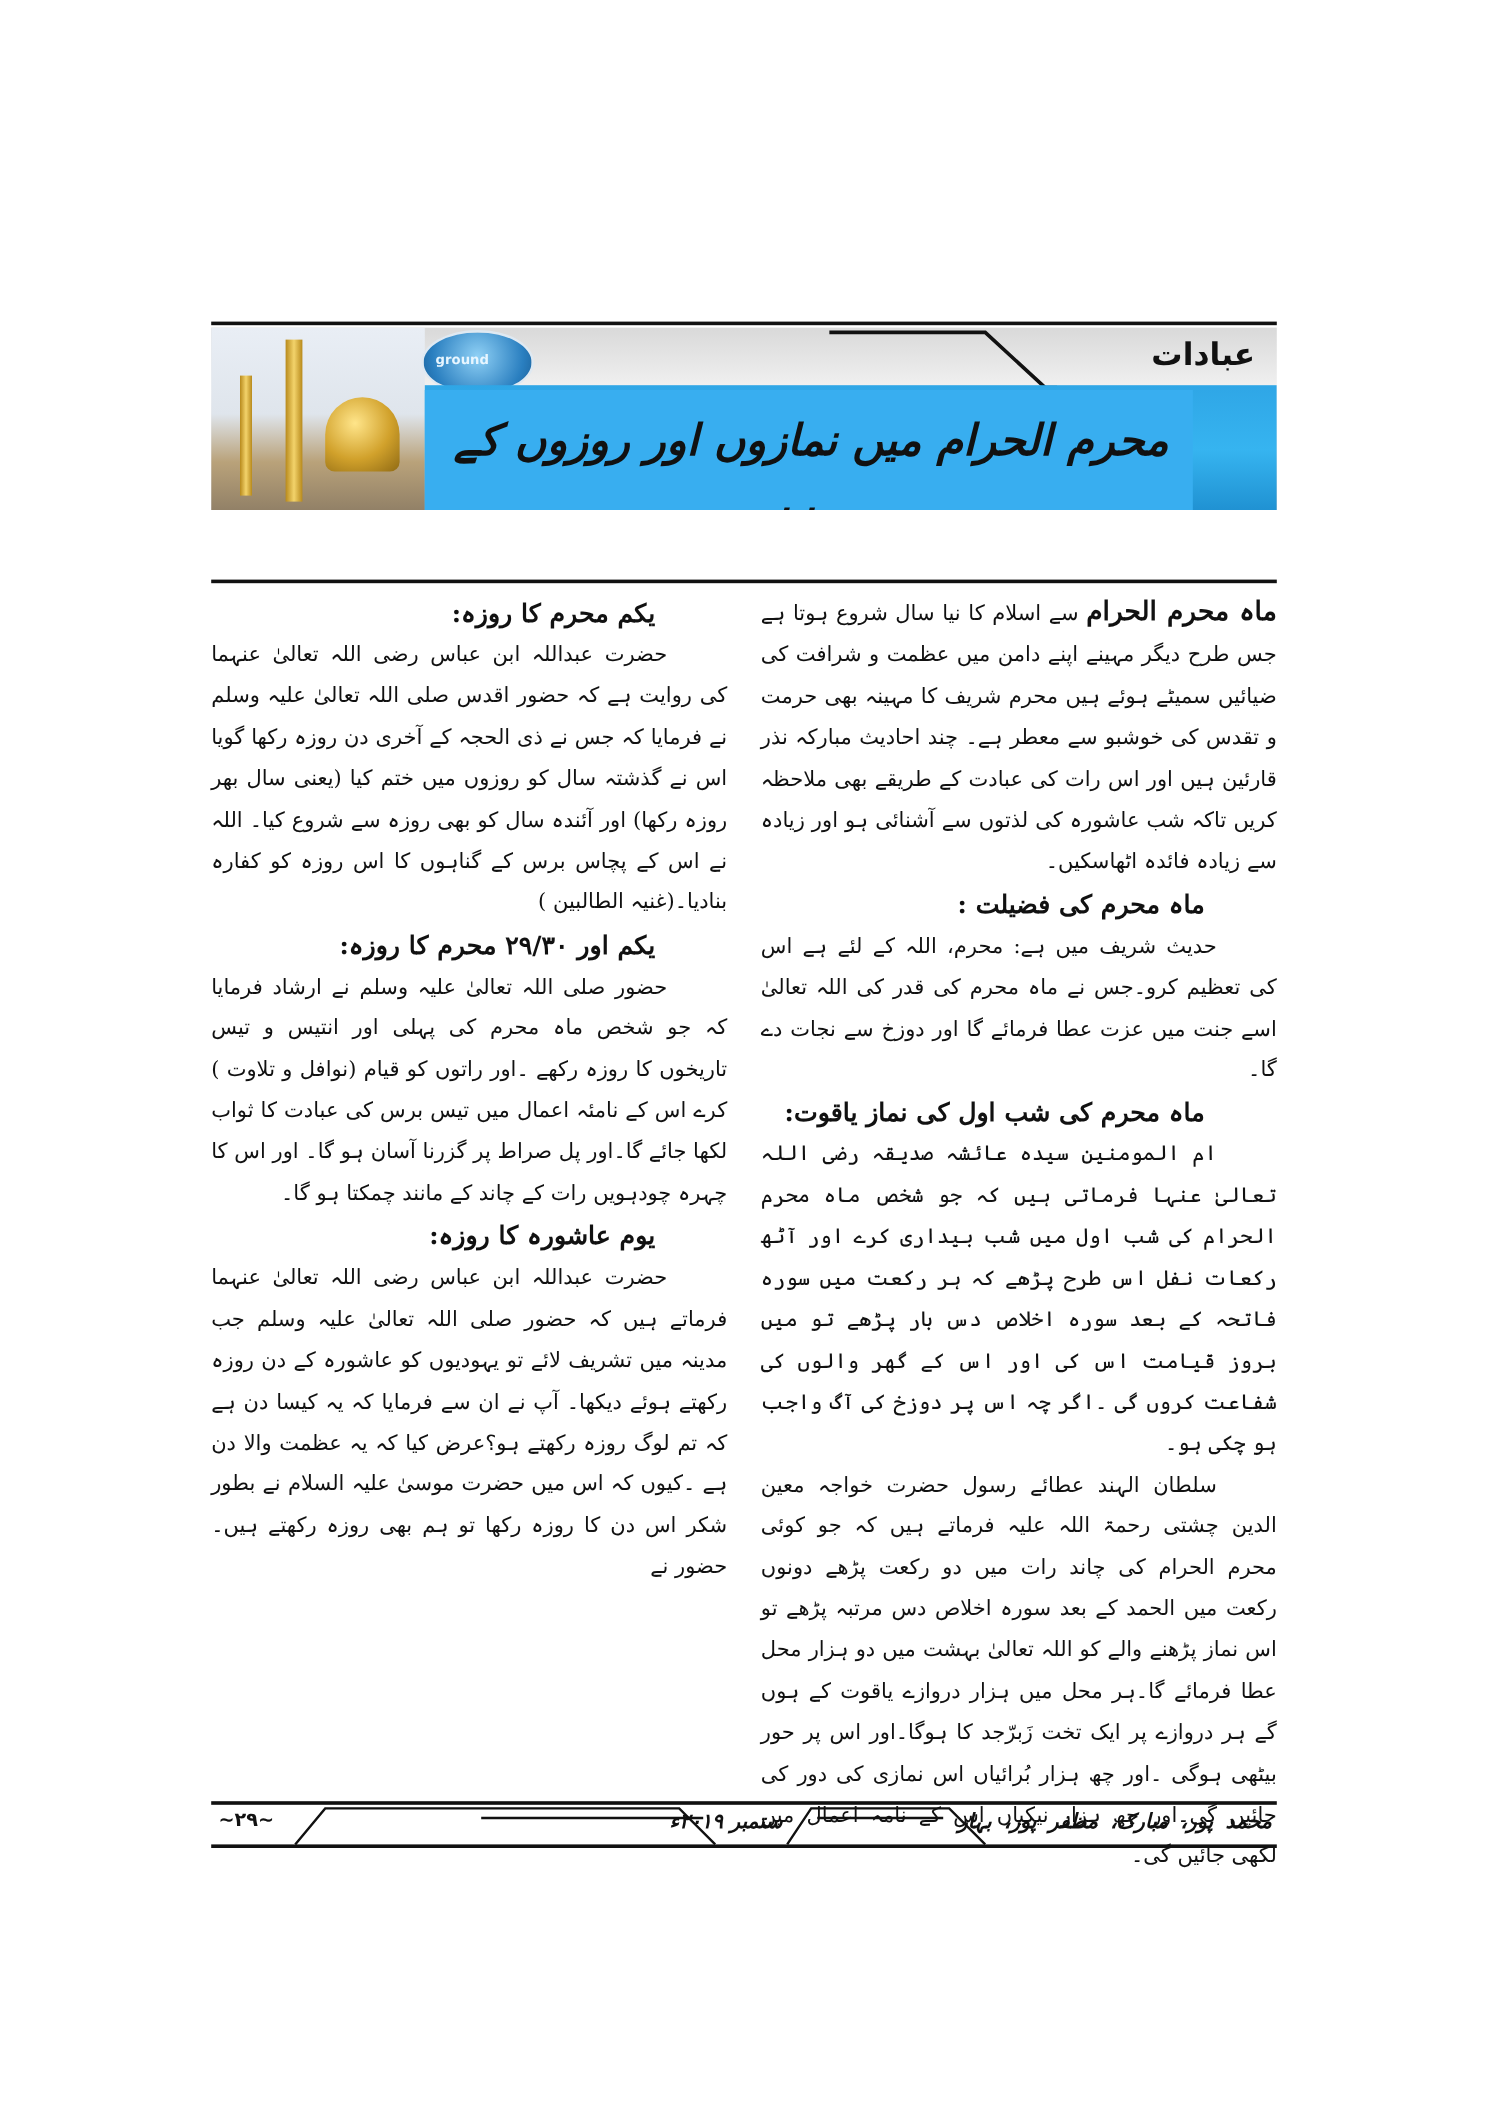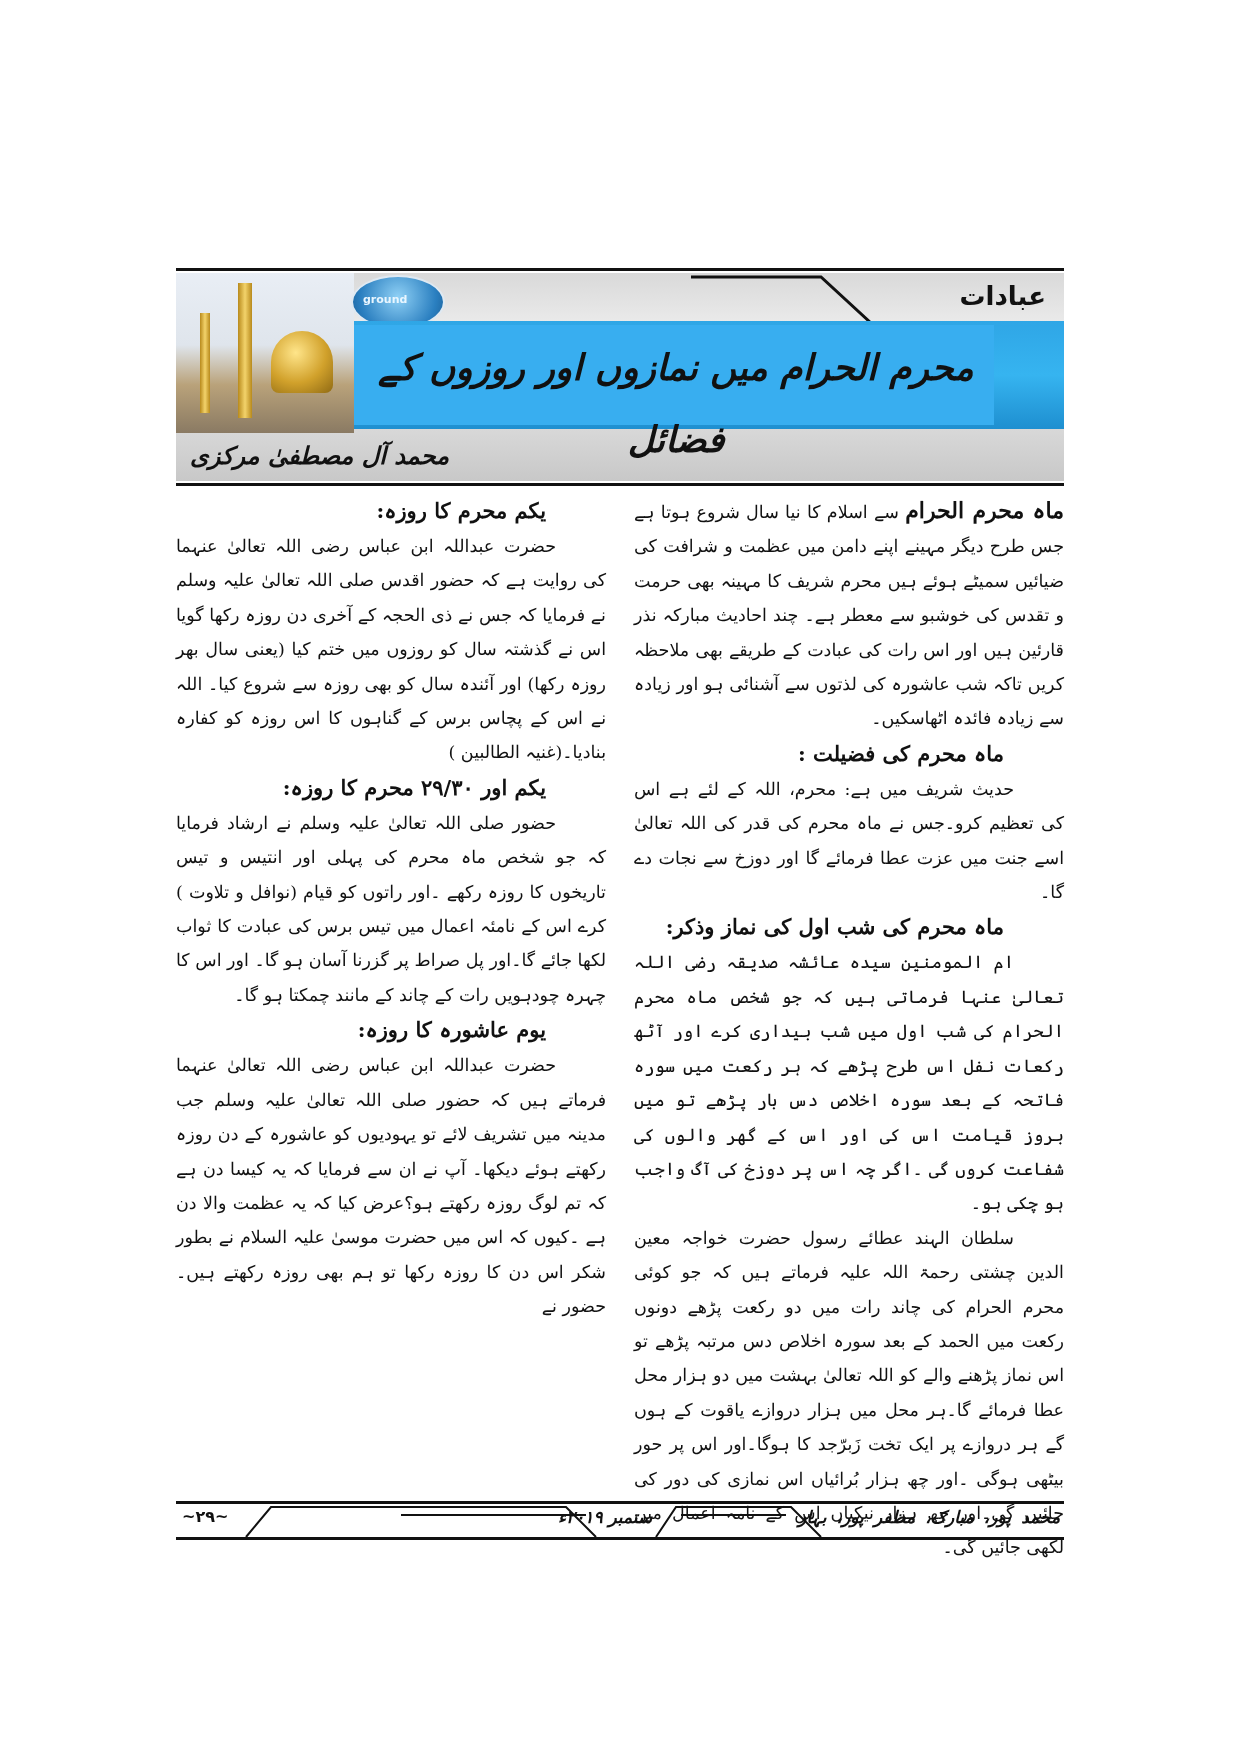--- a/index.html
+++ b/index.html
@@ -1,19 +1,19 @@
 <!DOCTYPE html>
 <html><head>
 <meta charset="utf-8">
 <style>
   html,body{margin:0;padding:0;background:#fff;}
   body{width:1240px;height:1754px;position:relative;overflow:hidden;font-family:"DejaVu Sans",sans-serif;color:#111;}
   .page{position:absolute;left:176px;top:268px;width:888px;}
   .topline{position:absolute;left:0;top:0;width:888px;height:3px;background:#111;}
-  .banner{position:absolute;left:0;top:5px;width:888px;height:208px;background:linear-gradient(180deg,#d9d9d9 0%,#f2f2f2 35%,#c8c8c8 100%);overflow:hidden;}
+  .banner{position:absolute;left:0;top:5px;width:888px;height:152px;background:linear-gradient(180deg,#d9d9d9 0%,#f2f2f2 35%,#c8c8c8 100%);overflow:hidden;}
   .photo{position:absolute;left:0;top:0;width:178px;height:160px;background:linear-gradient(180deg,#e9eef5 0%,#dfe5ec 45%,#b9a27a 70%,#8a7a63 100%);}
   .minaret{position:absolute;background:linear-gradient(90deg,#b88a1c,#f3d36b,#b88a1c);}
   .dome{position:absolute;left:95px;top:58px;width:62px;height:62px;border-radius:50% 50% 8px 8px;background:radial-gradient(circle at 40% 35%,#ffe58a,#d1a12b 55%,#8f6a14);}
   .blueband{position:absolute;left:178px;top:48px;width:710px;height:108px;background:linear-gradient(180deg,#2fa6e6 0%,#36b4f0 50%,#1e8fd0 100%);}
   .blueband .inner{position:absolute;left:0;top:4px;width:640px;height:100px;background:#38aef0;}
   .orb{position:absolute;left:175px;top:2px;width:90px;height:50px;border-radius:50%;background:radial-gradient(circle at 50% 40%,#8fd0f5,#2a7fc0 70%,#1a5e96);border:2px solid #dfe9f2;}
   .orb span{position:absolute;left:10px;top:16px;font-size:11px;color:#e8f6ff;font-weight:bold;}
   .diag{position:absolute;left:515px;top:0;width:190px;height:52px;}
   .section-tag{position:absolute;right:18px;top:8px;font-size:26px;font-weight:bold;direction:rtl;color:#111;}
   .title{position:absolute;left:200px;top:58px;width:600px;text-align:center;direction:rtl;font-size:36px;font-weight:bold;font-style:italic;color:#111;font-family:"DejaVu Serif",serif;line-height:72px;}
@@ -60,21 +60,21 @@
     <div class="title">محرم الحرام میں نمازوں اور روزوں کے فضائل</div>
     <div class="author">محمد آل مصطفیٰ مرکزی</div>
   </div>
   <div class="bannerline"></div>
 
   <div class="cols">
     <div class="col right">
       <p><span class="lead">ماہ محرم الحرام</span> <span>سے اسلام کا نیا سال شروع ہوتا ہے جس طرح دیگر مہینے اپنے دامن میں عظمت و شرافت کی ضیائیں سمیٹے ہوئے ہیں محرم شریف کا مہینہ بھی حرمت و تقدس کی خوشبو سے معطر ہے۔ چند احادیث مبارکہ نذر قارئین ہیں اور اس رات کی عبادت کے طریقے بھی ملاحظہ کریں تاکہ شب عاشورہ کی لذتوں سے آشنائی ہو اور زیادہ سے زیادہ فائدہ اٹھاسکیں۔</span></p>
       <h3>ماہ محرم کی فضیلت :</h3>
       <p class="ind">حدیث شریف میں ہے: محرم، اللہ کے لئے ہے اس کی تعظیم کرو۔جس نے ماہ محرم کی قدر کی اللہ تعالیٰ اسے جنت میں عزت عطا فرمائے گا اور دوزخ سے نجات دے گا۔</p>
-      <h3>ماہ محرم کی شب اول کی نماز وذکر:</h3>
+      <h3>ماہ محرم کی شب اول کی نماز یاقوت:</h3>
       <p class="ind">ام المومنین سیدہ عائشہ صدیقہ رضی اللہ تعالیٰ عنہا فرماتی ہیں کہ جو شخص ماہ محرم الحرام کی شب اول میں شب بیداری کرے اور آٹھ رکعات نفل اس طرح پڑھے کہ ہر رکعت میں سورہ فاتحہ کے بعد سورہ اخلاص دس بار پڑھے تو میں بروز قیامت اس کی اور اس کے گھر والوں کی شفاعت کروں گی ۔اگر چہ اس پر دوزخ کی آگ واجب ہو چکی ہو۔</p>
       <p class="ind">سلطان الہند عطائے رسول حضرت خواجہ معین الدین چشتی رحمۃ اللہ علیہ فرماتے ہیں کہ جو کوئی محرم الحرام کی چاند رات میں دو رکعت پڑھے دونوں رکعت میں الحمد کے بعد سورہ اخلاص دس مرتبہ پڑھے تو اس نماز پڑھنے والے کو اللہ تعالیٰ بہشت میں دو ہزار محل عطا فرمائے گا۔ہر محل میں ہزار دروازے یاقوت کے ہوں گے ہر دروازے پر ایک تخت زَبرّجد کا ہوگا۔اور اس پر حور بیٹھی ہوگی ۔اور چھ ہزار بُرائیاں اس نمازی کی دور کی جائیں گی۔اور چھ ہزار نیکیاں اس کے نامہ اعمال میں لکھی جائیں گی۔</p>
     </div>
 
     <div class="col left">
       <h3>یکم محرم کا روزہ:</h3>
       <p class="ind">حضرت عبداللہ ابن عباس رضی اللہ تعالیٰ عنہما کی روایت ہے کہ حضور اقدس صلی اللہ تعالیٰ علیہ وسلم نے فرمایا کہ جس نے ذی الحجہ کے آخری دن روزہ رکھا گویا اس نے گذشتہ سال کو روزوں میں ختم کیا (یعنی سال بھر روزہ رکھا) اور آئندہ سال کو بھی روزہ سے شروع کیا۔ اللہ نے اس کے پچاس برس کے گناہوں کا اس روزہ کو کفارہ بنادیا۔(غنیہ الطالبین )</p>
       <h3>یکم اور ۲۹/۳۰ محرم کا روزہ:</h3>
       <p class="ind">حضور صلی اللہ تعالیٰ علیہ وسلم نے ارشاد فرمایا کہ جو شخص ماہ محرم کی پہلی اور انتیس و تیس تاریخوں کا روزہ رکھے ۔اور راتوں کو قیام (نوافل و تلاوت ) کرے اس کے نامئہ اعمال میں تیس برس کی عبادت کا ثواب لکھا جائے گا۔اور پل صراط پر گزرنا آسان ہو گا۔ اور اس کا چہرہ چودہویں رات کے چاند کے مانند چمکتا ہو گا۔</p>
       <h3>یوم عاشورہ کا روزہ:</h3>

